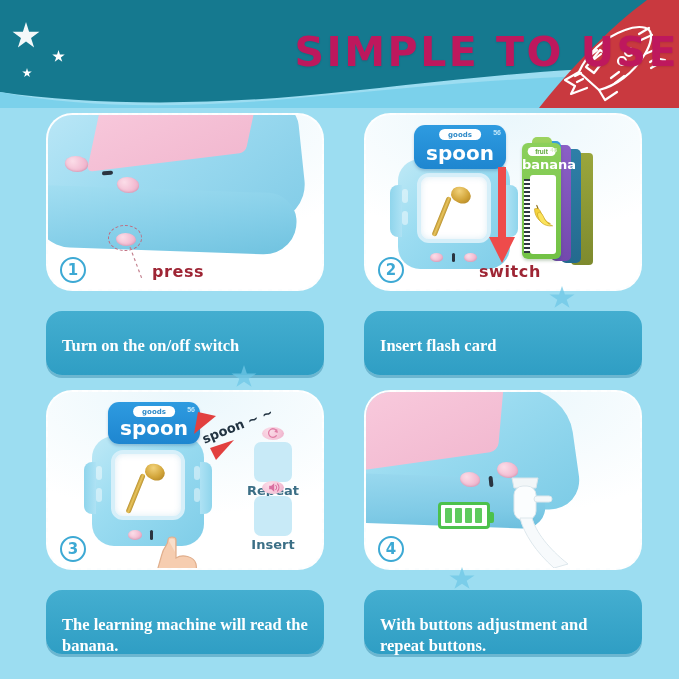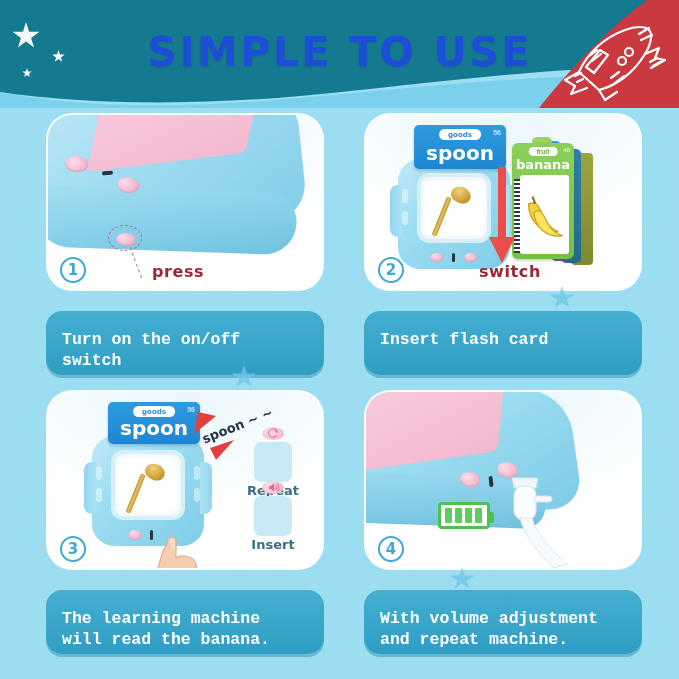--- a/index.html
+++ b/index.html
@@ -27,22 +27,22 @@
     clip-path: path("M260,0 L260,108 L120,108 C150,70 190,28 228,0 Z");
   }
   .header-wave-lo{
     position:absolute; left:0; top:58px; width:679px; height:56px;
     background:#76CFEA;
     clip-path: path("M0,34 C90,52 200,50 320,38 C450,26 570,14 679,18 L679,56 L0,56 Z");
     opacity:.85;
   }
   .header-title{
     position:absolute; left:0; top:28px; width:679px;
-    text-align:center;
-    font-size:41px; font-weight:bold; color:#1d4ed8;
+    text-align:right;
+    font-size:41px; font-weight:bold; color:#be185d;
     letter-spacing:2.5px;
     font-family:"DejaVu Sans", sans-serif;
     text-shadow:0 1px 2px rgba(0,0,0,.10);
     z-index:6;
   }
   .star{ position:absolute; background:#FFFFFF;
     clip-path: polygon(50% 0%, 61% 35%, 98% 35%, 68% 57%, 79% 91%, 50% 70%, 21% 91%, 32% 57%, 2% 35%, 39% 35%);
     z-index:5; }
   .star.s1{ left:12px; top:22px; width:28px; height:28px; opacity:.95; }
   .star.s2{ left:52px; top:50px; width:13px; height:13px; }
@@ -82,23 +82,23 @@
     font-family:"DejaVu Sans", sans-serif; z-index:9;
   }
 
   
   .caption{
     position:absolute;
     background:linear-gradient(180deg,#44AED0 0%, #2F9EC4 100%);
     border-radius:16px;
     color:#FFFFFF; font-weight:bold;
     font-size:16.5px; line-height:21px;
-    padding:18px 16px;
+    padding:24px 16px;
     box-shadow:0 3px 0 rgba(20,110,145,.35);
-    font-family:Liberation Mono, monospace;
+    font-family:Liberation Serif, serif;
   }
   .caption.c1{ left:46px;  top:311px; width:278px; height:64px; }
   .caption.c2{ left:364px; top:311px; width:278px; height:64px; }
   .caption.c3{ left:46px;  top:590px; width:278px; height:64px; }
   .caption.c4{ left:364px; top:590px; width:278px; height:64px; }
 
   .cap-star{ position:absolute; width:26px; height:24px; background:#6FC7E6;
     clip-path: polygon(50% 0%, 61% 35%, 98% 35%, 68% 57%, 79% 91%, 50% 70%, 21% 91%, 32% 57%, 2% 35%, 39% 35%);
     opacity:.75; z-index:3; }
   .cap-star.a{ left:231px; top:365px; }
@@ -144,21 +144,21 @@
     border:4px solid #D6EFF9;
     box-shadow:inset 0 0 6px rgba(120,180,210,.25);
     overflow:hidden;
   }
   .ribs{ position:absolute; width:6px; border-radius:4px; background:rgba(255,255,255,.45); }
 
   
   .wordcard{
     position:absolute;
     background:linear-gradient(180deg,#2E9BE0 0%, #1E86D0 100%);
-    border-radius:5px;
+    border-radius:11px;
     box-shadow:0 2px 3px rgba(30,80,130,.25);
     z-index:7;
   }
   .wordcard .pill{
     position:absolute; left:50%; transform:translateX(-50%); top:4px;
     background:#FFFFFF; color:#2E8AC8; border-radius:9px;
     font-size:7px; padding:1.5px 9px; font-weight:bold;
     font-family:"DejaVu Sans", sans-serif;
   }
   .wordcard .num{
@@ -331,21 +331,21 @@
     <div class="btn-pink" style="left:66px; bottom:7px; width:13px; height:9px;"></div>
   </div>
 
   <div>
     <div class="stackcard" style="left:205px; top:38px; width:22px; height:112px; background:linear-gradient(180deg,#9AA63C,#7E8A2E); border-radius:4px;"></div>
     <div class="stackcard" style="left:195px; top:34px; width:20px; height:114px; background:linear-gradient(180deg,#2E7FA8,#246A8E);"></div>
     <div class="stackcard" style="left:185px; top:30px; width:20px; height:116px; background:linear-gradient(180deg,#8B5FC6,#7349AE);"></div>
     <div class="stackcard" style="left:175px; top:26px; width:20px; height:118px; background:linear-gradient(180deg,#3AA0DD,#2C84BD);"></div>
     <div class="stackcard" style="left:166px; top:22px; width:20px; height:120px; background:linear-gradient(180deg,#9CD35F,#83BE48);"></div>
 
-    <div class="fruitcard" style="left:146px; top:28px; width:62px; height:116px;">
+    <div class="fruitcard" style="left:156px; top:28px; width:39px; height:116px;">
       <div class="pill">fruit</div>
       <div class="num">48</div>
       <div class="word">banana</div>
       <div class="barcode"></div>
       <div class="imgbox">
         <svg viewBox="0 0 46 52" style="width:100%;height:100%">
           <path d="M8,16 C8,32 20,44 36,42 C30,40 24,34 21,26 C19,21 17,17 14,15 Z" fill="#F5D23B" stroke="#C9A321" stroke-width="1.2"></path>
           <path d="M13,24 C14,38 25,48 40,46 C33,44 27,38 24,30 C22,26 20,23 17,22 Z" fill="#FBE35C" stroke="#C9A321" stroke-width="1.2"></path>
           <path d="M14,15 L12,10" stroke="#8A6E18" stroke-width="2" stroke-linecap="round"></path>
         </svg>
@@ -459,13 +459,13 @@
   <div class="badge">4</div>
 </div>
 
 <div class="cap-star a"></div>
 <div class="cap-star b"></div>
 <div class="cap-star d"></div>
 
 <div class="caption c1">Turn on the on/off switch</div>
 <div class="caption c2">Insert flash card</div>
 <div class="caption c3">The learning machine will read the banana.</div>
-<div class="caption c4">With volume adjustment and repeat machine.</div>
+<div class="caption c4">With buttons adjustment and repeat buttons.</div>
 
 </body></html>

